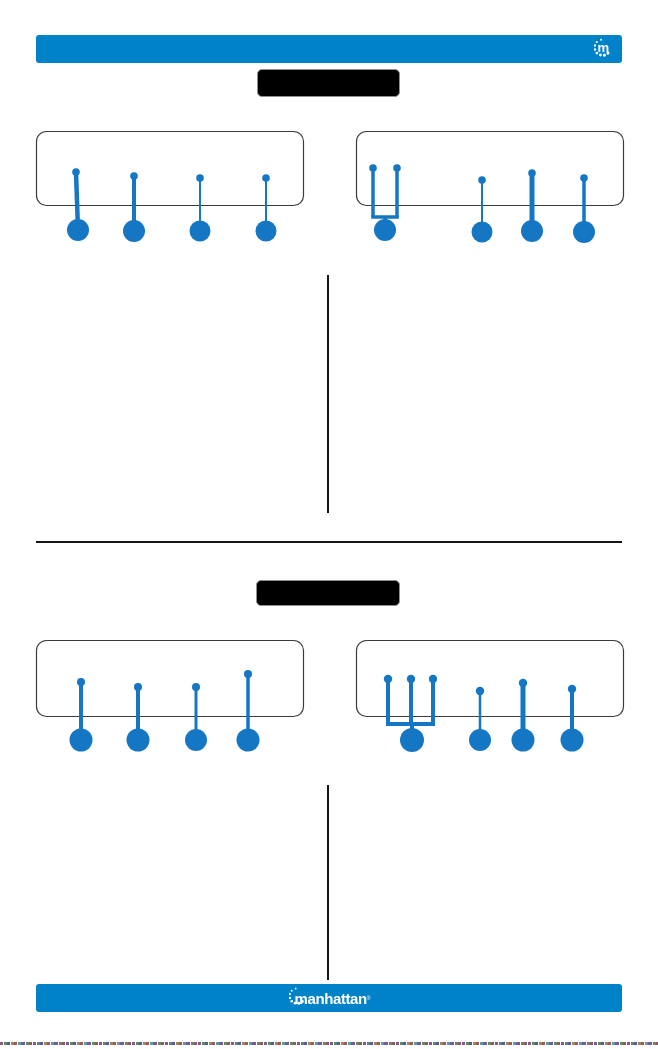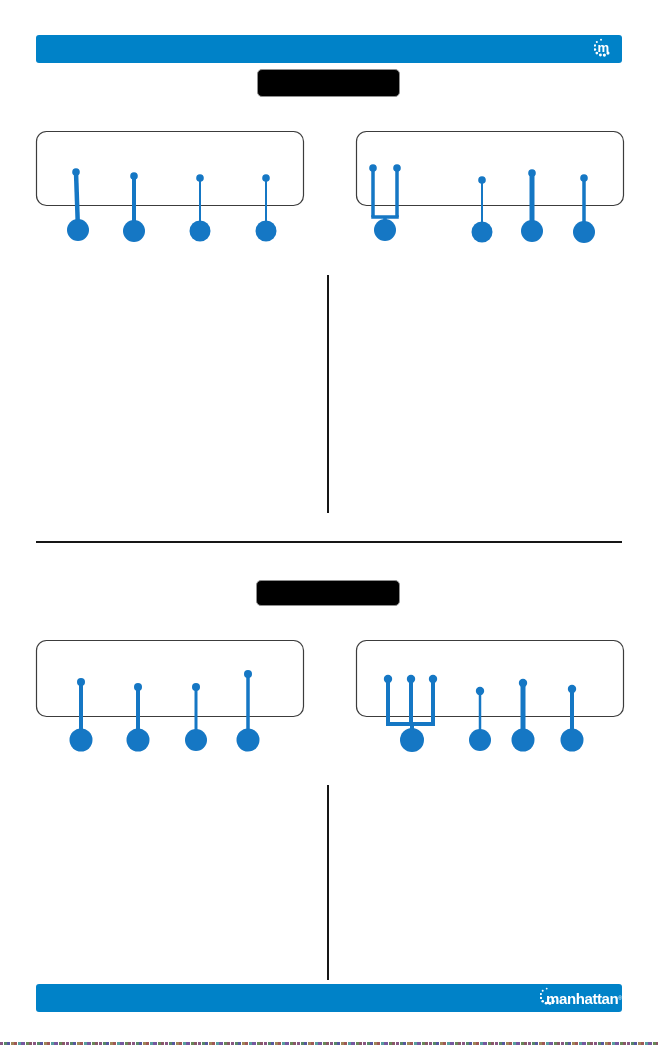--- a/index.html
+++ b/index.html
@@ -1,21 +1,21 @@
 <!DOCTYPE html>
 <html><head>
 <meta charset="utf-8">
 <style>
   html,body{margin:0;padding:0;background:#fff;}
   #page{position:relative;width:658px;height:1049px;background:#fff;overflow:hidden;
         font-family:"Liberation Sans",sans-serif;}
   .bar{position:absolute;left:36px;width:586px;height:28px;border-radius:3px;
        display:flex;align-items:center;box-sizing:border-box;}
   #header-bar{top:35px;justify-content:flex-end;padding-right:7px;}
-  #footer-bar{top:984px;justify-content:flex-end;padding-left:1px;}
+  #footer-bar{top:984px;justify-content:center;padding-left:1px;}
   .title-box{position:absolute;border-radius:5px;border:1px solid #8f8f8f;box-sizing:border-box;}
   #title-box-1{left:257px;top:69px;width:143px;height:28px;}
   #title-box-2{left:256px;top:580px;width:144px;height:26px;}
   .vdivider{position:absolute;left:327px;width:2px;background:#161616;}
   #vdivider-1{top:275px;height:238px;}
   #vdivider-2{top:785px;height:195px;}
   #hrule{position:absolute;left:36px;top:541px;width:586px;height:2px;background:#161616;}
   #diagrams{position:absolute;left:0;top:0;pointer-events:none;}
   .logo{display:flex;align-items:center;color:#fff;}
   .wordmark{font-weight:bold;font-size:15px;letter-spacing:-0.4px;margin-left:-14px;color:#fff;}

